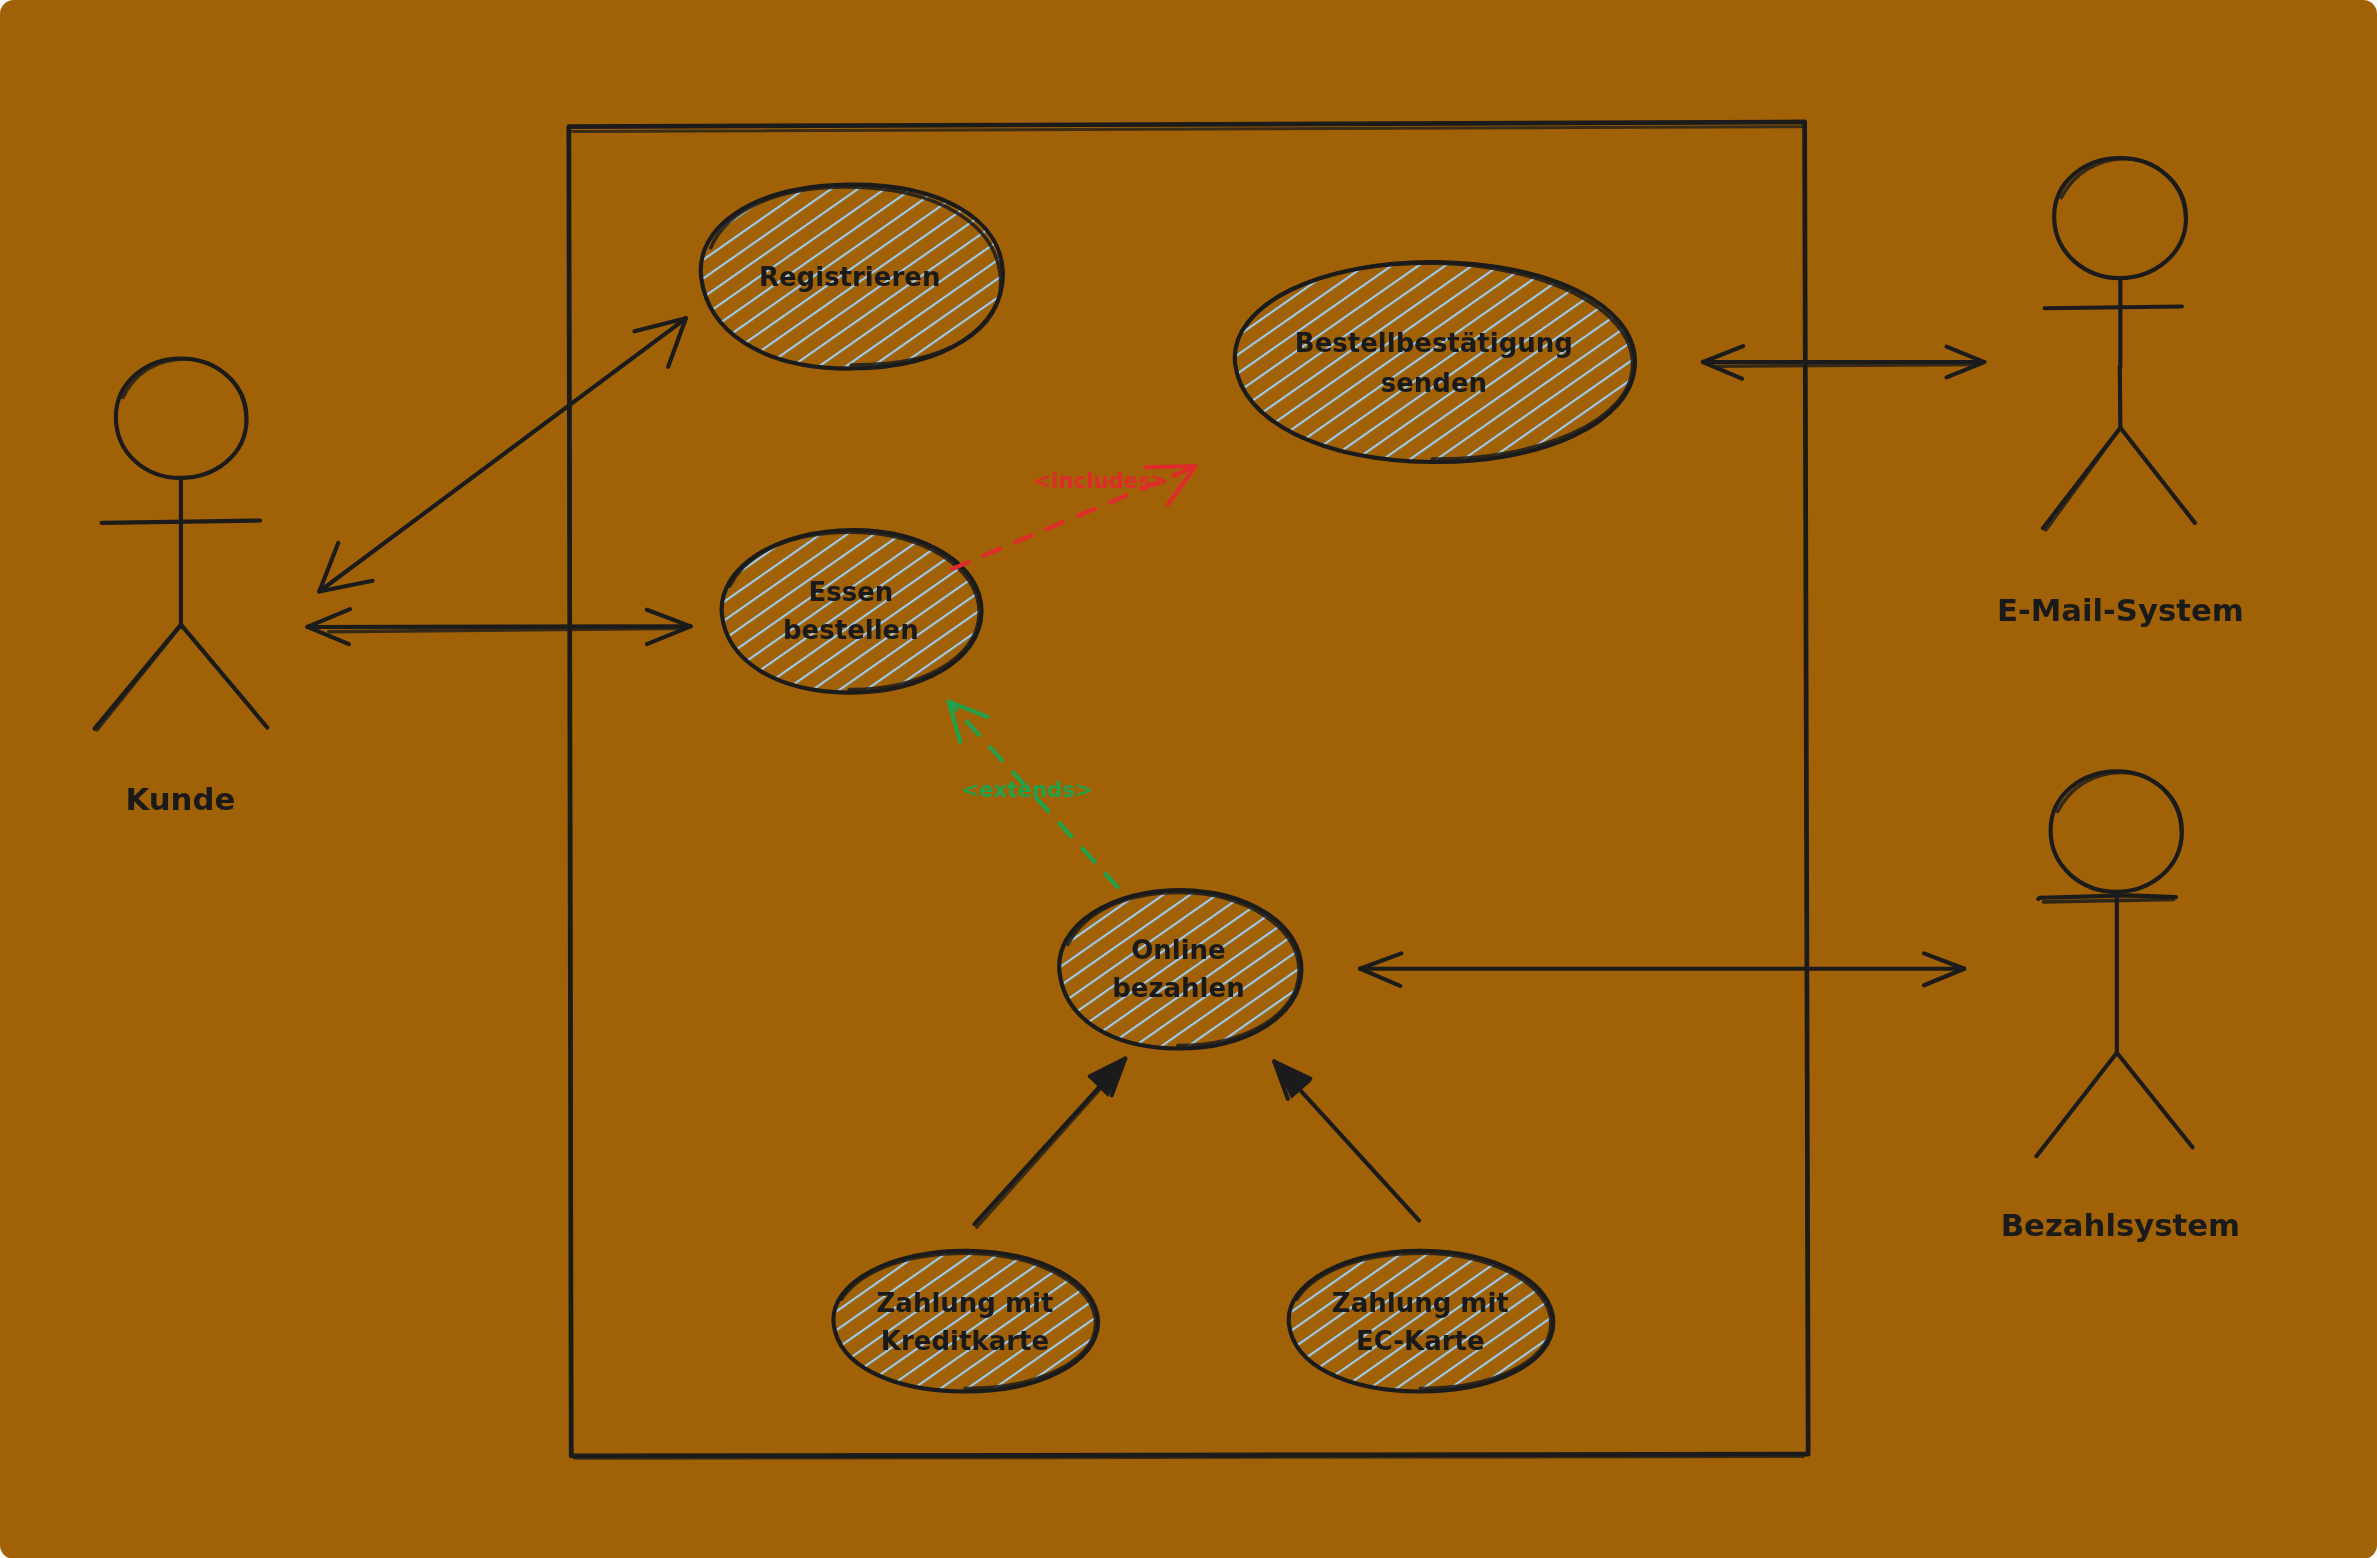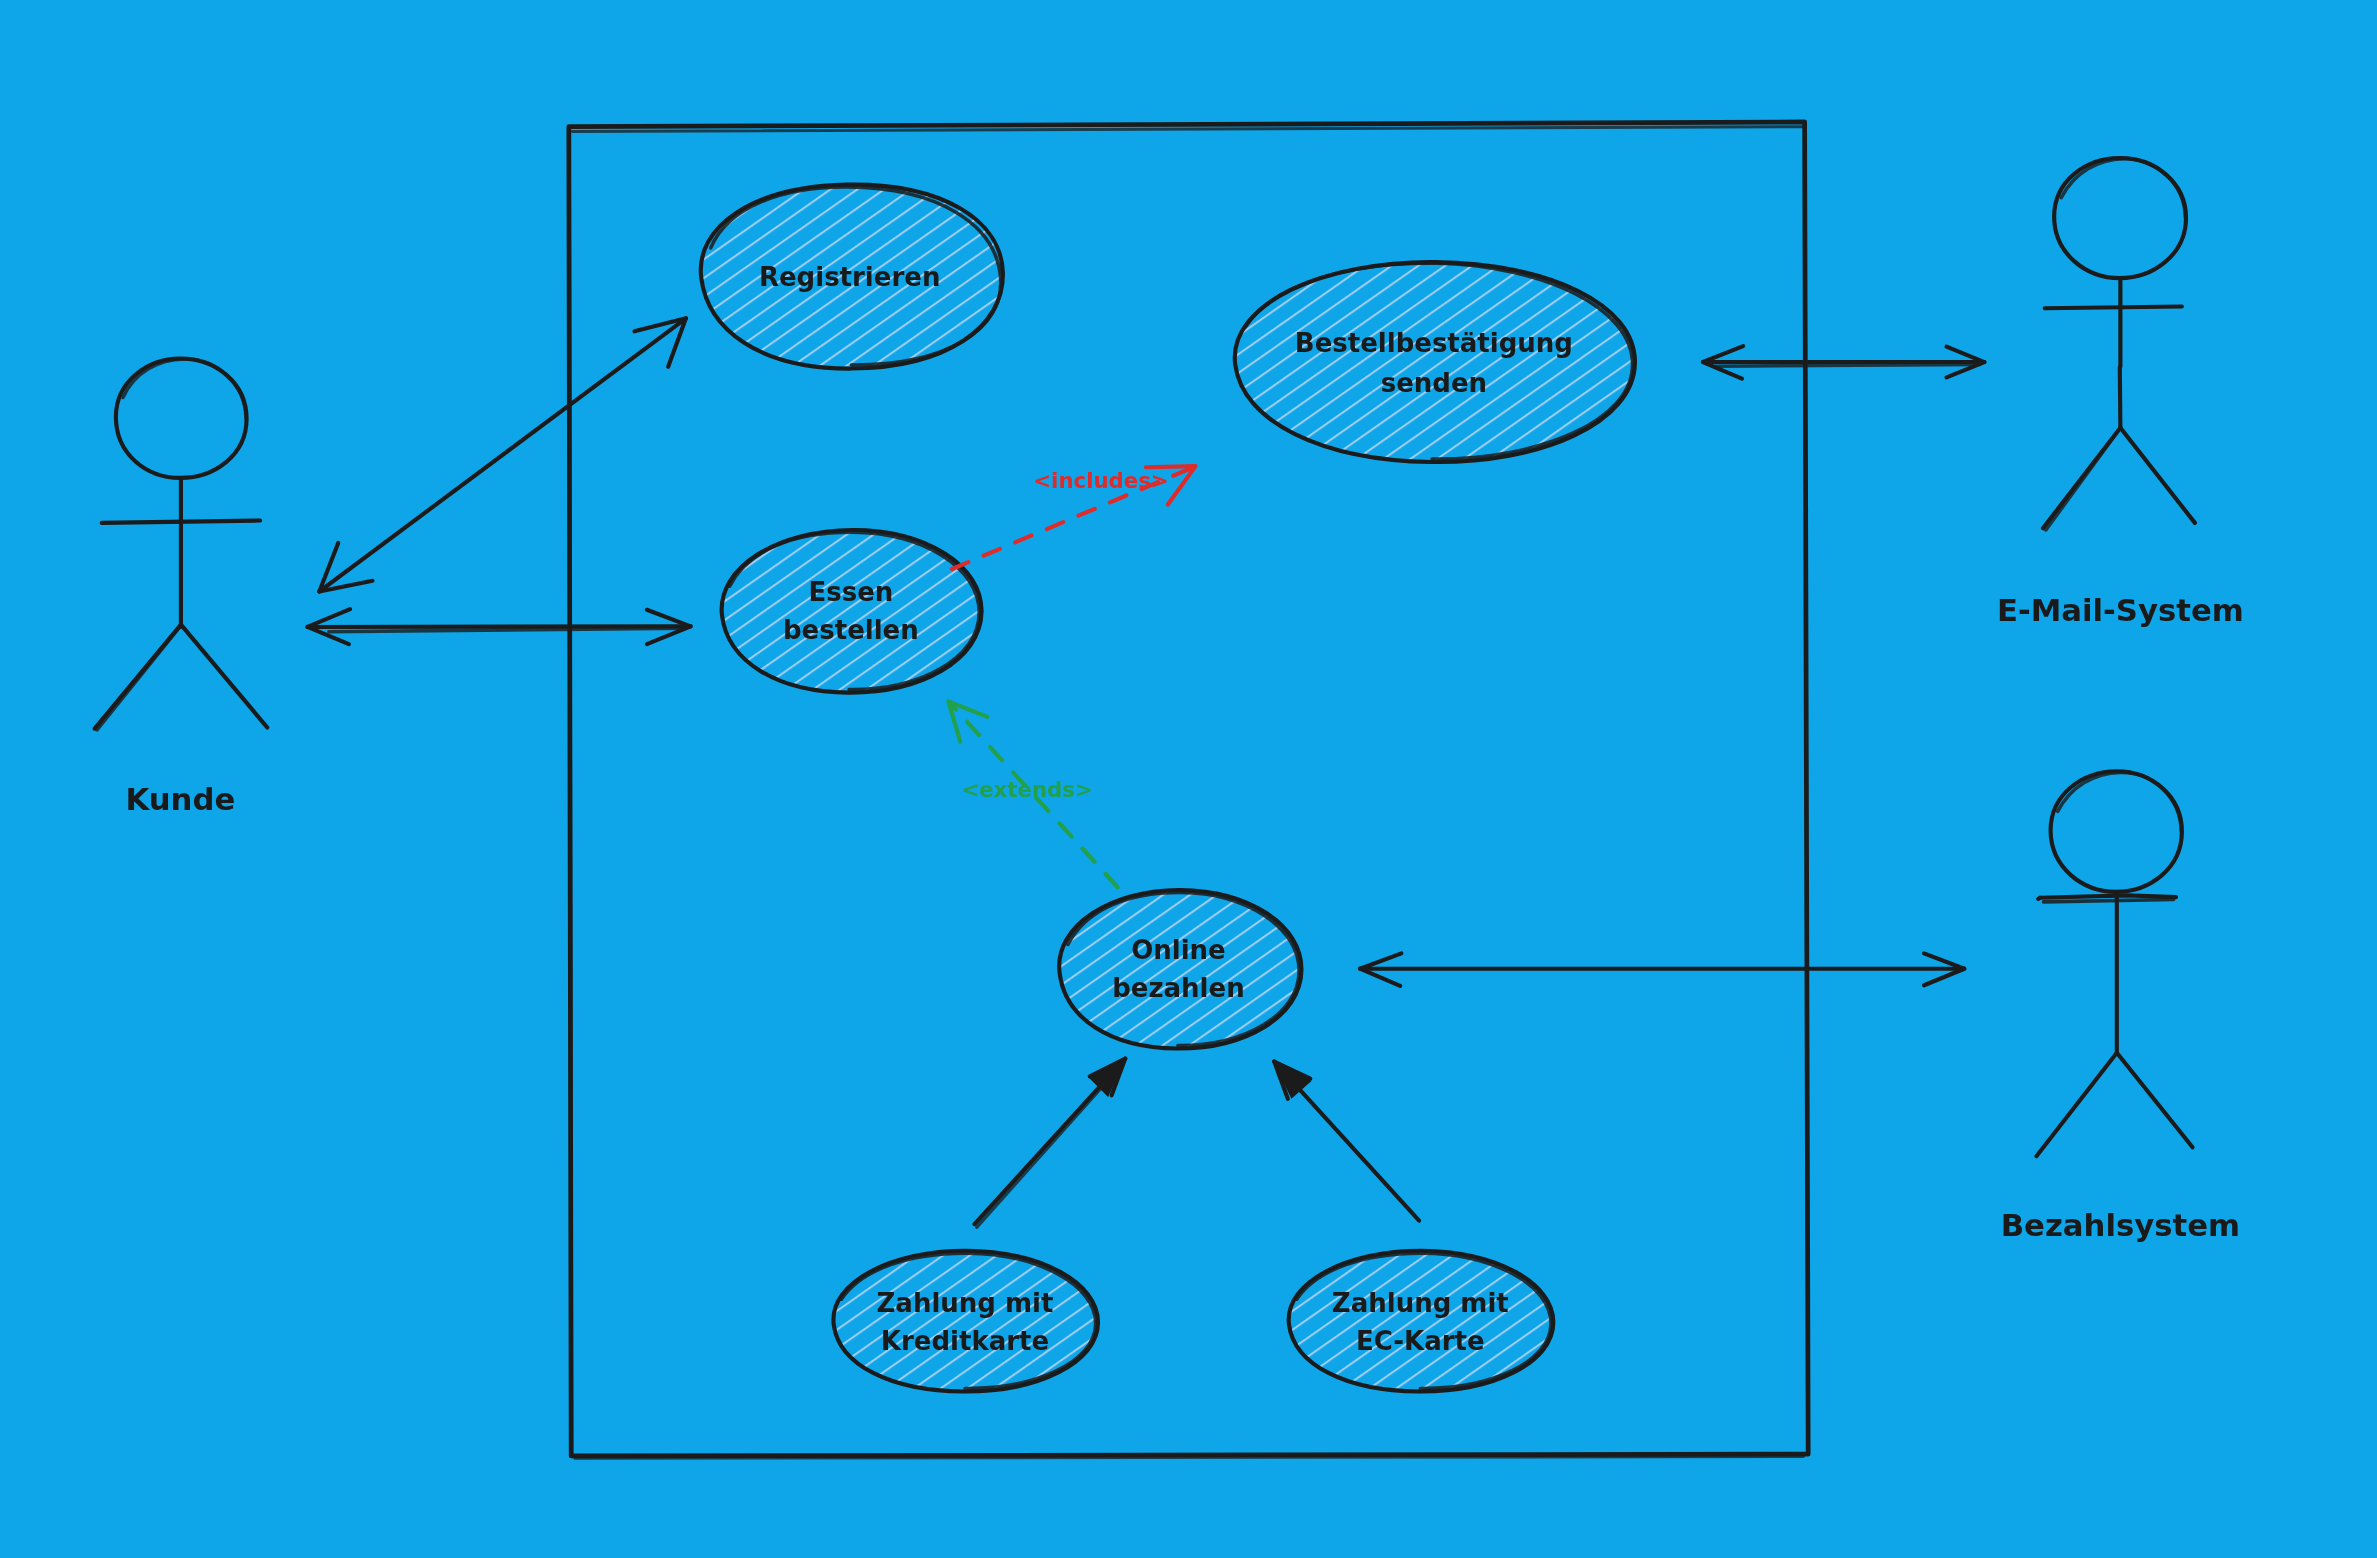--- a/index.html
+++ b/index.html
@@ -4,23 +4,24 @@
 <style>
   html, body {
     margin: 0;
     padding: 0;
     background: #f8f8f8;
   }
   #canvas-wrap {
     position: relative;
     width: 2377px;
     height: 1559px;
-    background: #0ea5e9;
+    background: #a16207;
     overflow: hidden;
     font-family: "DejaVu Sans", sans-serif;
+    border-radius: 14px;
   }
   svg#diagram {
     position: absolute;
     top: 0; left: 0;
     width: 2377px;
     height: 1559px;
   }
   .uc-label, .actor-label, .stereo-label {
     font-family: "DejaVu Sans", sans-serif;
     dominant-baseline: middle;

